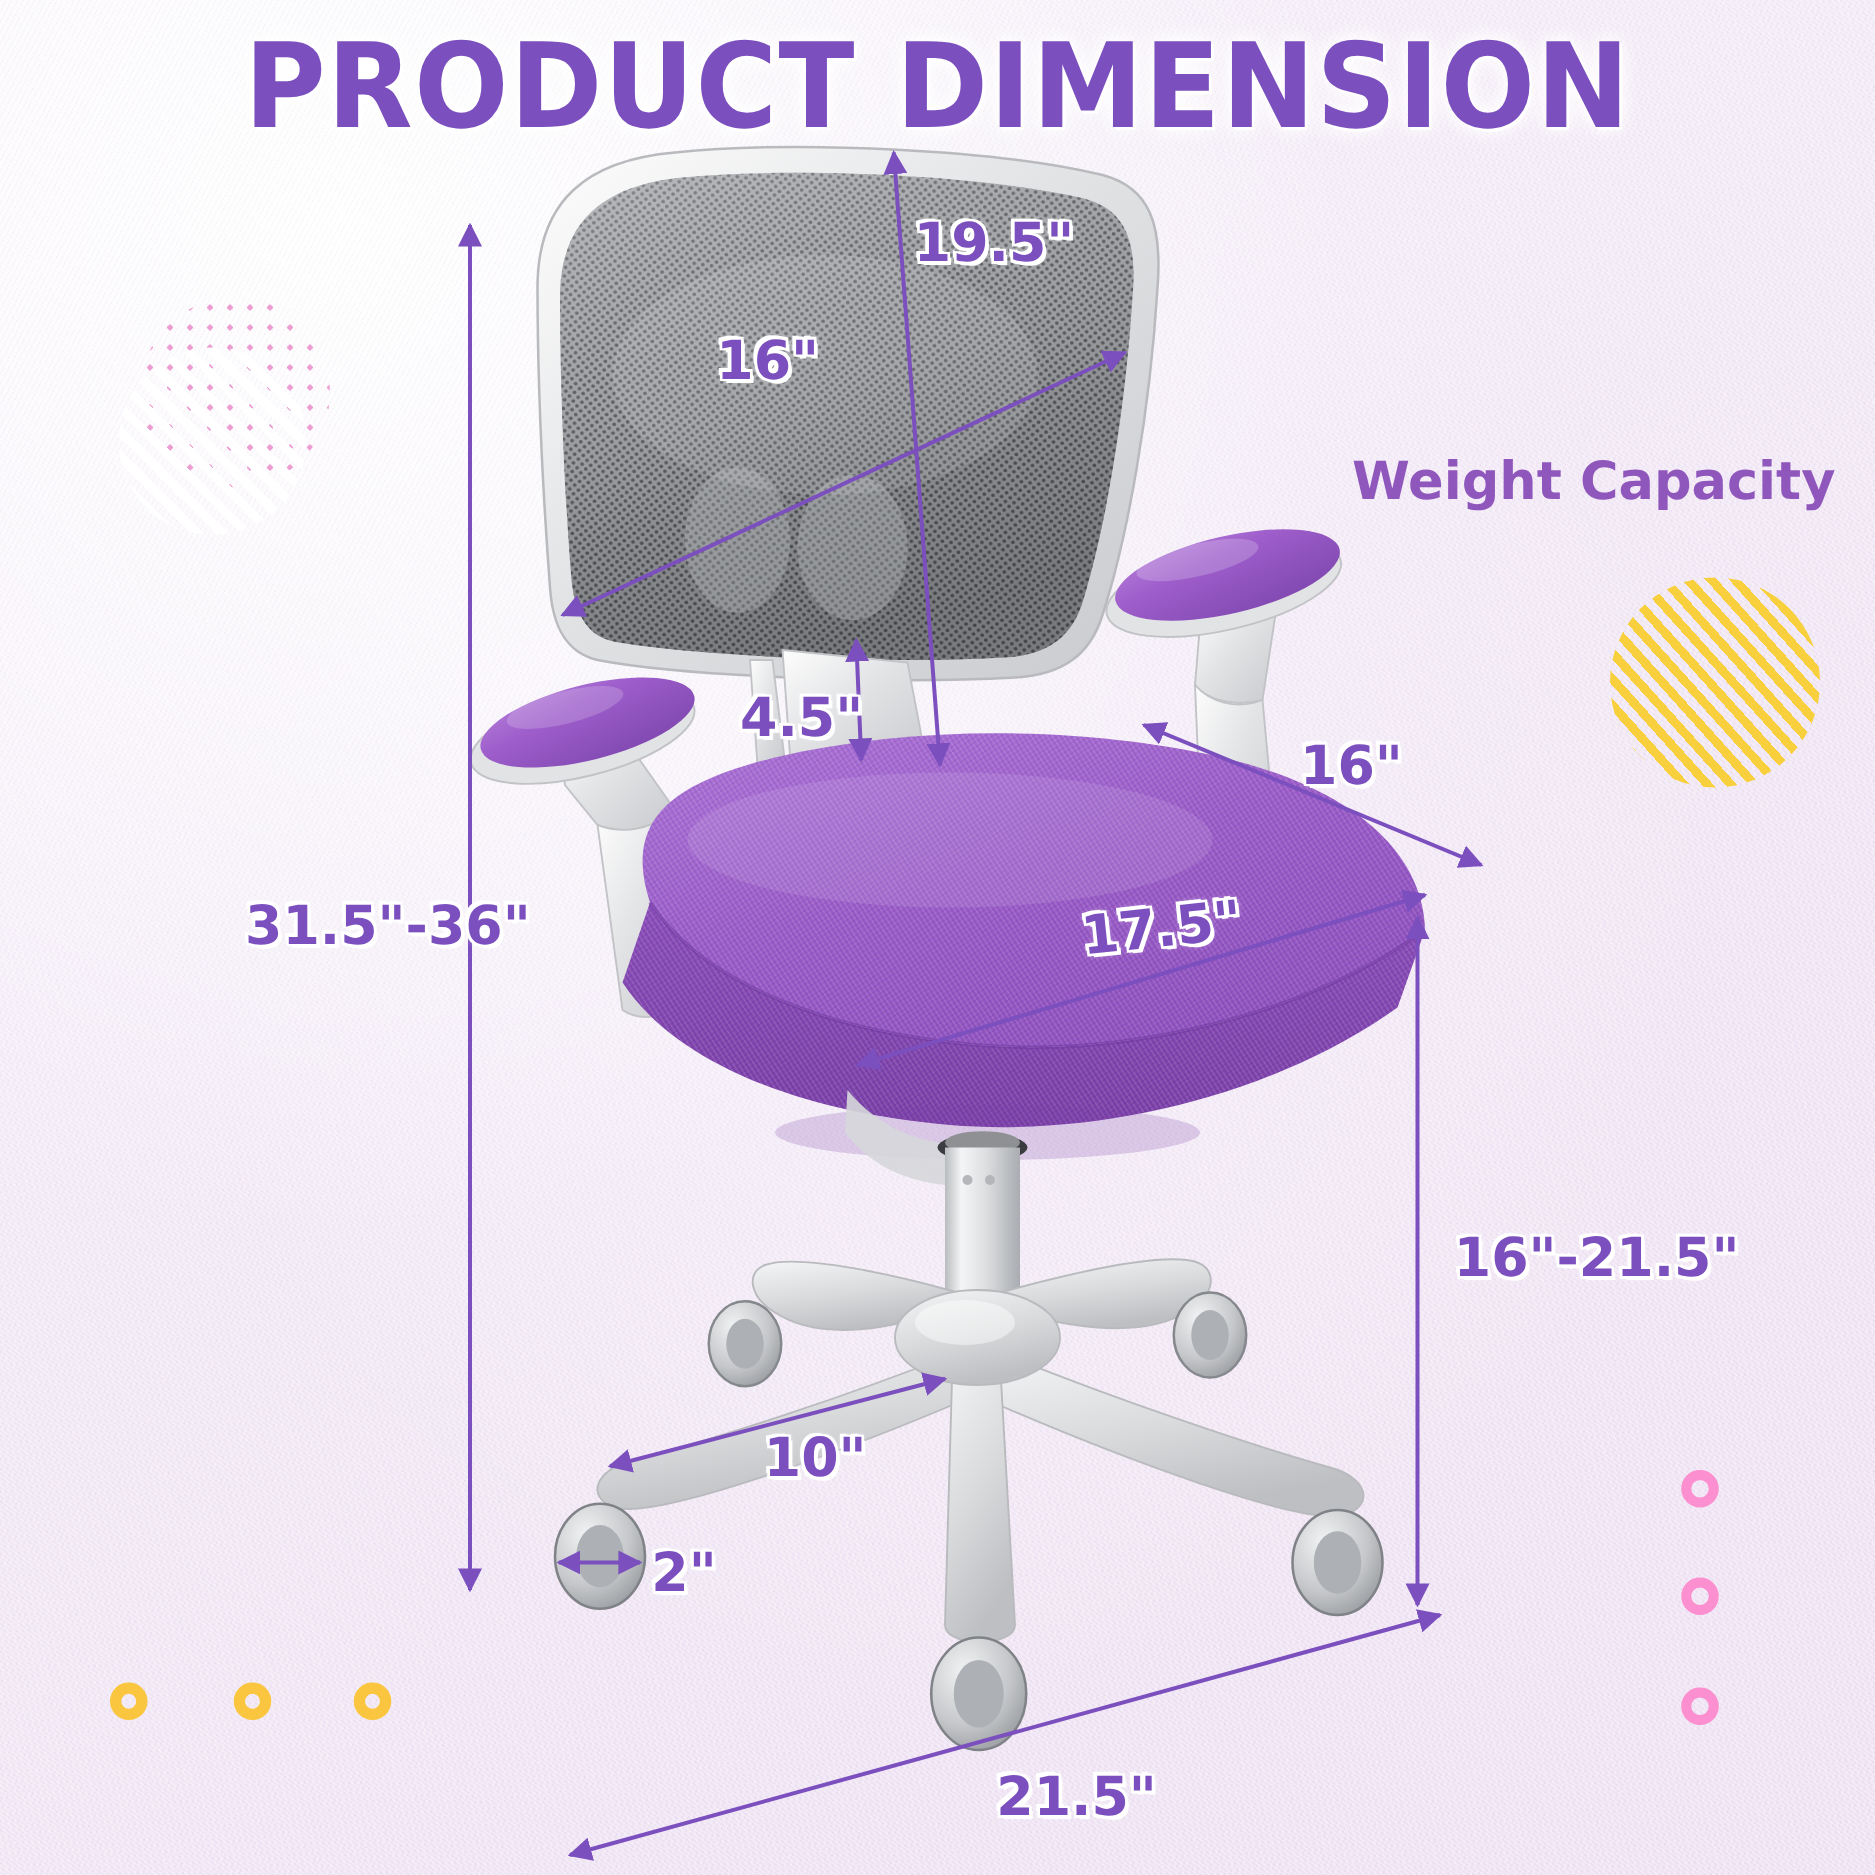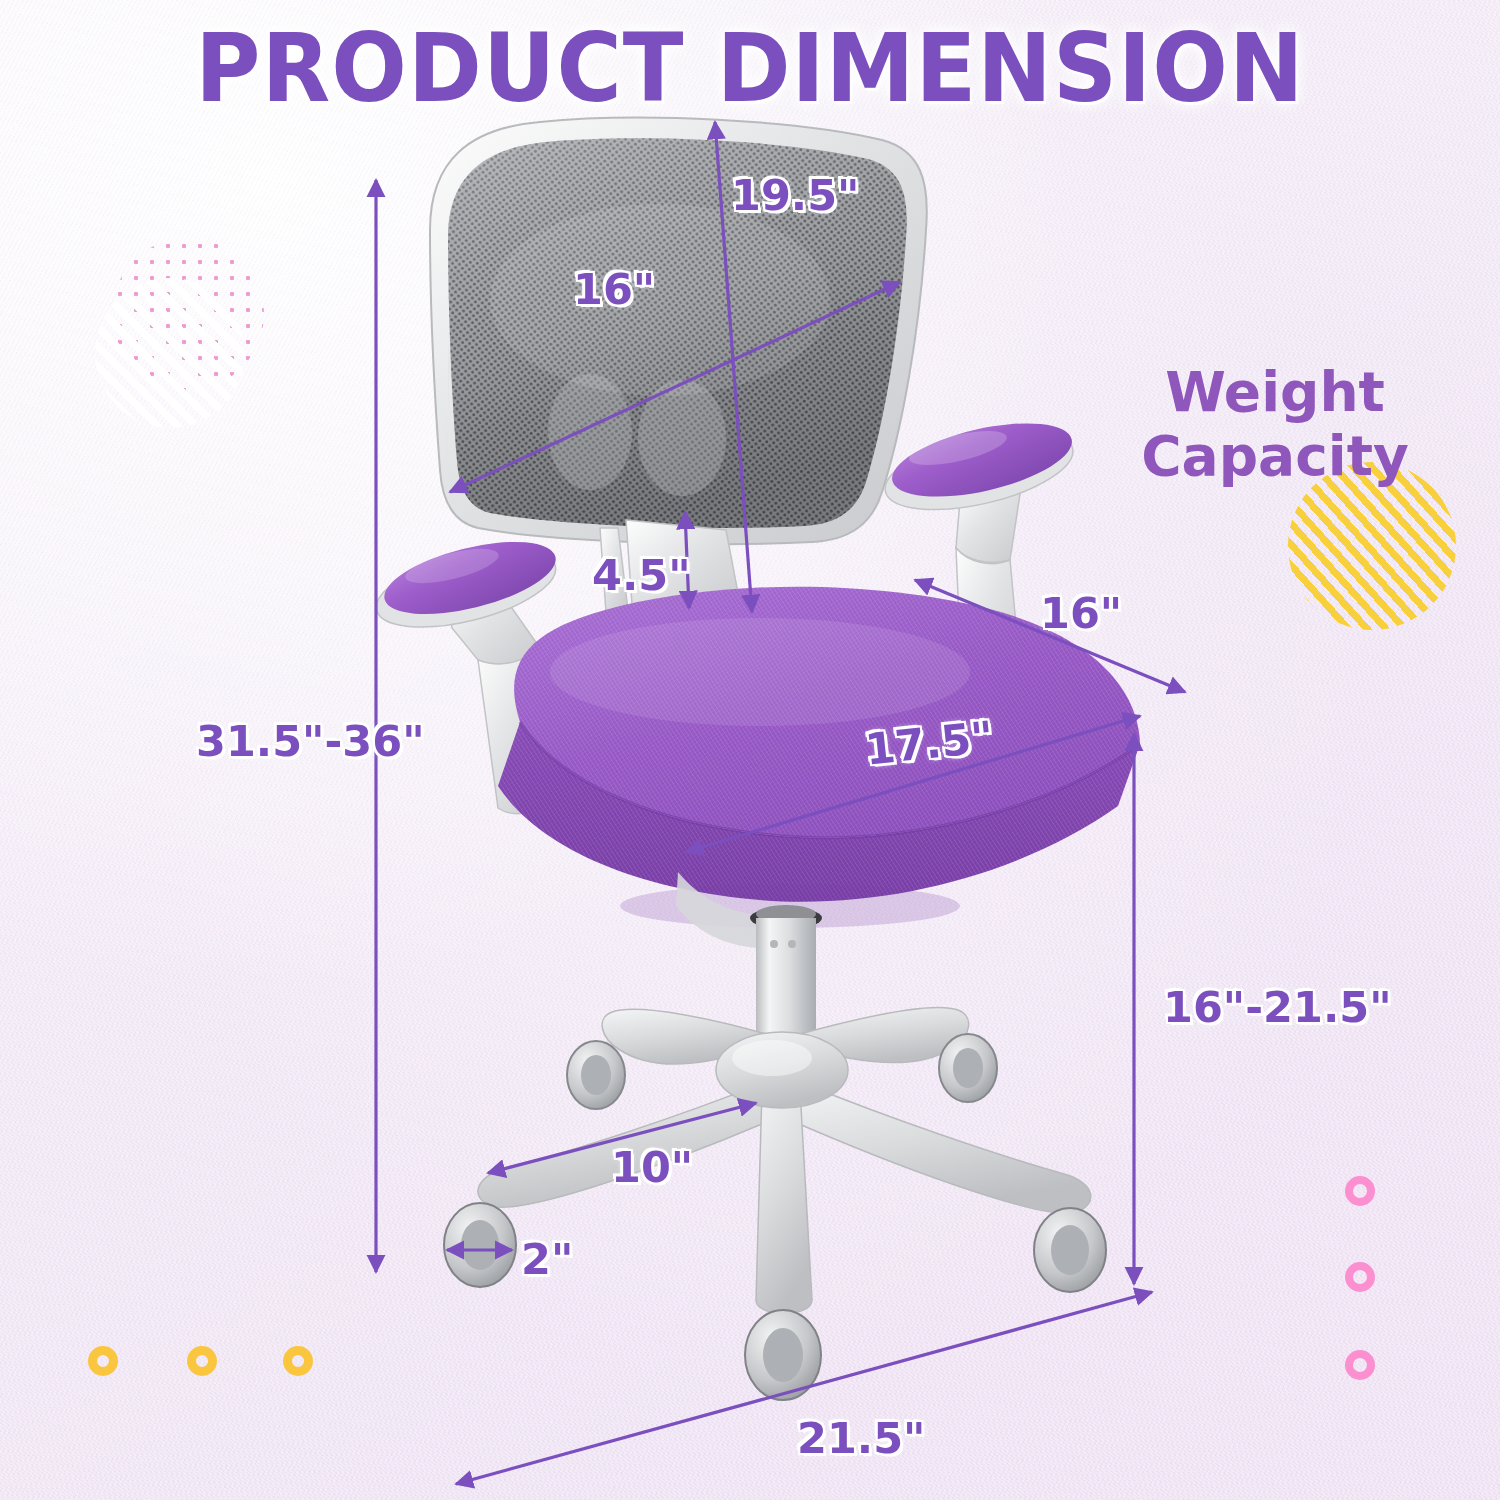--- a/index.html
+++ b/index.html
@@ -64,21 +64,21 @@
              background:#8f56bc;
              clip-path:polygon(30.5% 0%, 69.5% 0%, 100% 96%, 97% 100%, 3% 100%, 0% 96%);
              border-radius:0 0 14px 14px; }
   .wb-330 { position:absolute; left:0; top:52px; width:210px; text-align:center;
             font-family:"DejaVu Sans", sans-serif; font-weight:700; font-size:60px;
             color:#fff; letter-spacing:-1px; transform:scaleY(1.14); transform-origin:50% 0; }
   .wb-lbs { position:absolute; left:0; top:128px; width:210px; text-align:center;
             font-family:"DejaVu Sans", sans-serif; font-weight:700; font-size:36px;
             color:#fff; letter-spacing:0px; transform:scaleY(1.12); transform-origin:50% 0; }
   #weight-caption { position:absolute; left:1080px; top:360px; width:390px; text-align:center;
-            font-family:"DejaVu Sans", sans-serif; font-weight:700; font-size:55px; color:#8f56bc; }
+            font-family:"DejaVu Sans", sans-serif; font-weight:700; font-size:42px; color:#8f56bc; }
 
   
   #chair { position:absolute; left:0; top:0; width:1500px; height:1500px; }
 
   
   .dim {
     position:absolute;
     font-family:"DejaVu Sans", sans-serif;
     font-weight:700;
     color:#7b4fbe;

